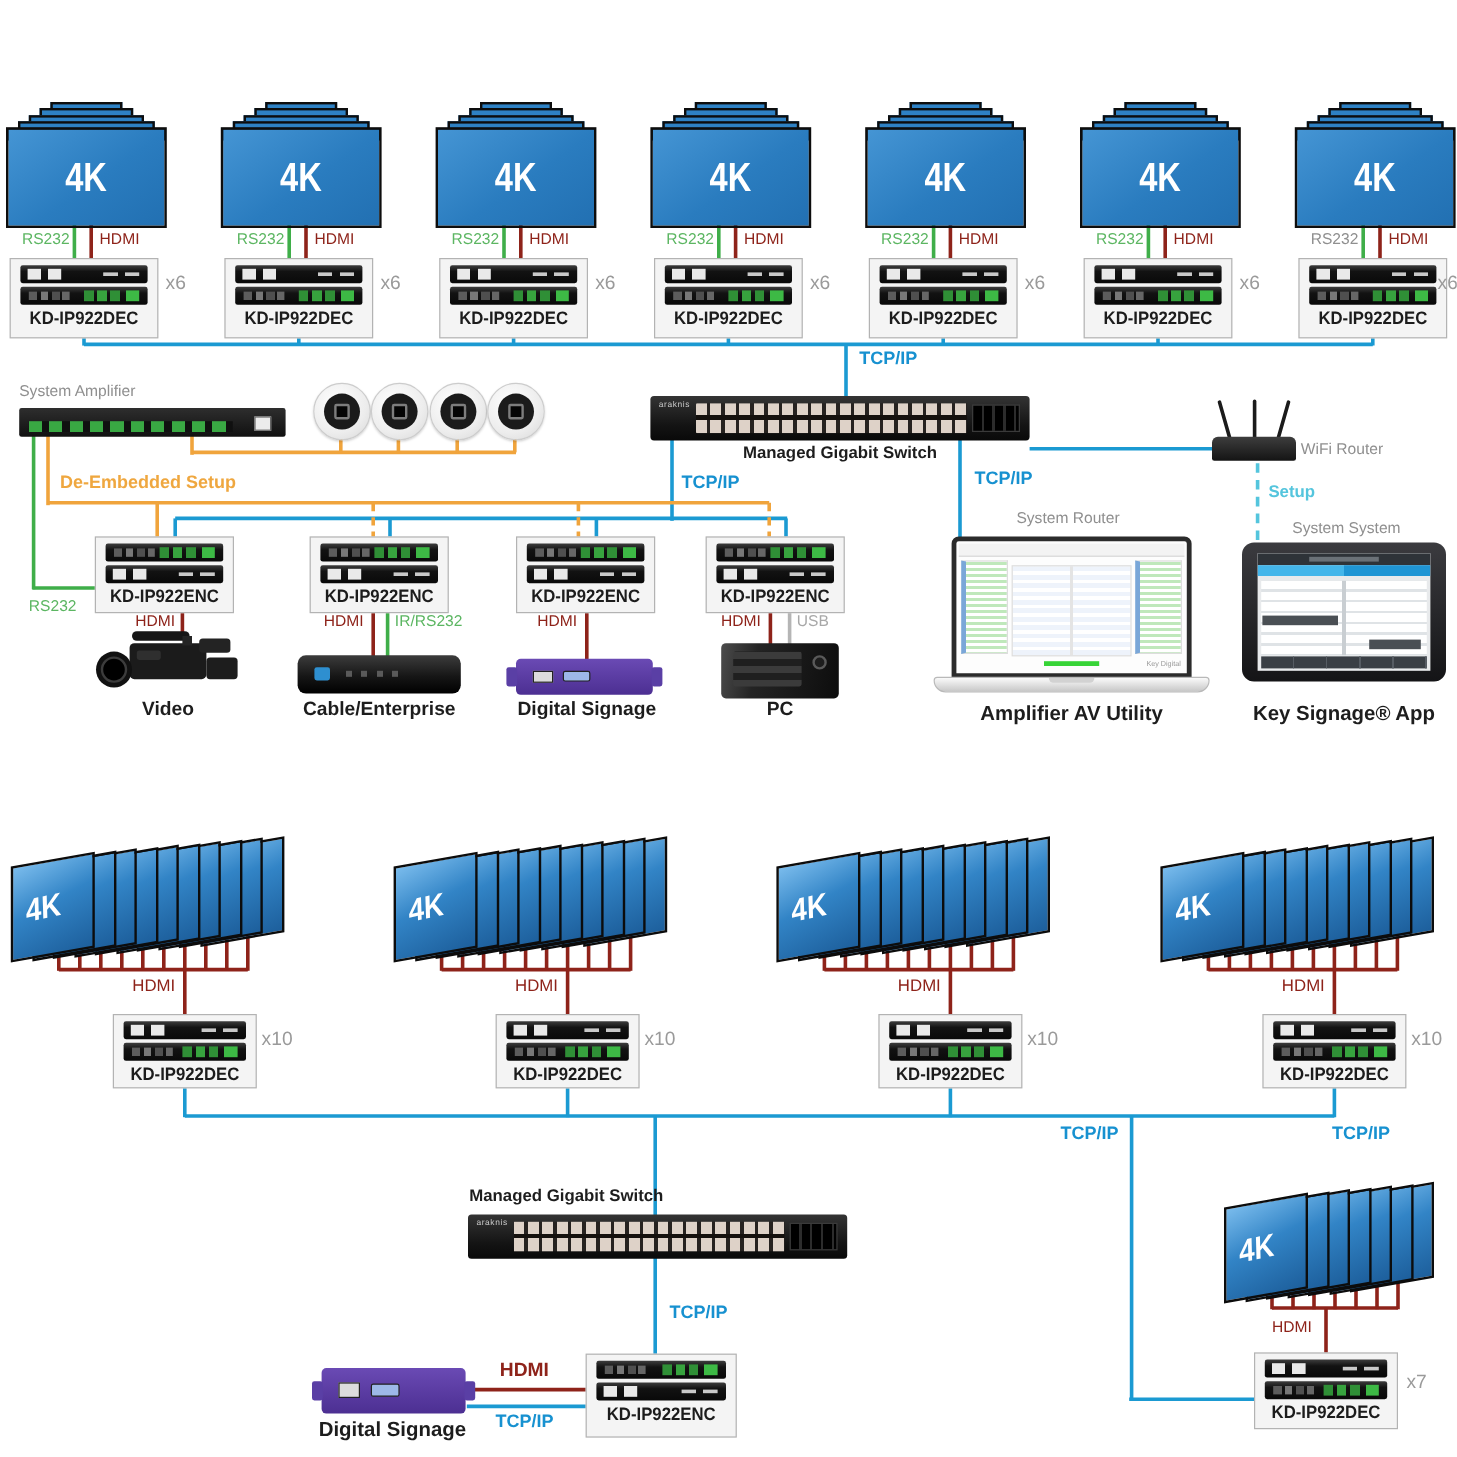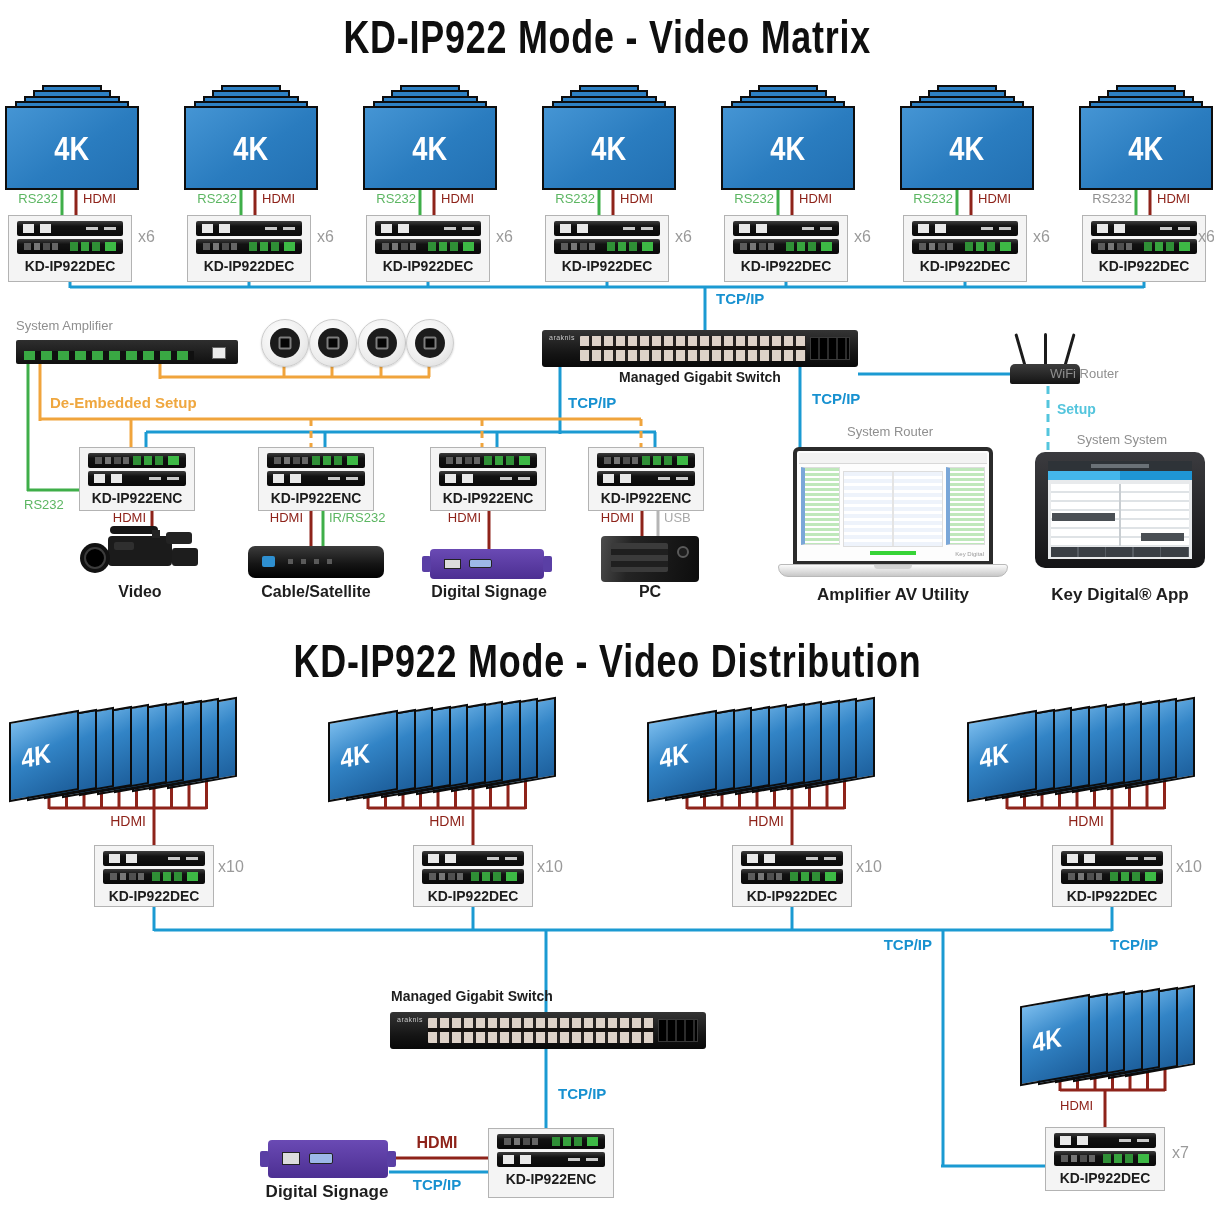--- a/index.html
+++ b/index.html
@@ -273,22 +273,20 @@
     <line x1="1147.5" y1="1065.5" x2="1147.5" y2="1091" stroke="#8e231a" stroke-width="3"></line>
     <line x1="1165" y1="1064" x2="1165" y2="1091" stroke="#8e231a" stroke-width="3"></line>
     <line x1="1060" y1="1090" x2="1165" y2="1090" stroke="#8e231a" stroke-width="3"></line>
     <line x1="1105" y1="1090" x2="1105" y2="1128" stroke="#8e231a" stroke-width="3"></line>
     <line x1="943" y1="930" x2="943" y2="1167" stroke="#1b9ad2" stroke-width="3"></line>
     <line x1="941" y1="1166" x2="1045" y2="1166" stroke="#1b9ad2" stroke-width="3"></line>
   </svg>
 
 <div id="scene">
 
-  <div class="title" style="top:10px"><span>KD-IP922 Mode - Video Matrix</span></div>
-  <div class="title" style="top:634px"><span>KD-IP922 Mode - Video Distribution</span></div>
 
   <div class="switch" style="left:542px;top:330px;width:316px;height:37px">
     <span class="sw-brand">araknis</span>
     <div class="sw-ports"></div>
     <div class="sw-sfp"></div>
   </div>
   <span class="lbl sw ca" style="left:700px;top:369px">Managed Gigabit Switch</span>
 
   <span class="lbl cap" style="left:16px;top:318px">System Amplifier</span>
   <div class="amp" style="left:16px;top:340px;width:222px;height:24px"></div>
@@ -298,21 +296,21 @@
   <div class="speaker" style="left:406px;top:319px"></div>
   <span class="lbl orange" style="left:50px;top:394px">De-Embedded Setup</span>
   <span class="lbl rs" style="left:24px;top:497px">RS232</span>
 
   <div class="router" style="left:1010px;top:326px;width:72px;height:58px">
     <span class="ant" style="left:9px;transform:rotate(-16deg)"></span>
     <span class="ant" style="left:34px"></span>
     <span class="ant" style="left:58px;transform:rotate(16deg)"></span>
     <div class="body"></div>
   </div>
-  <span class="lbl cap" style="left:1050px;top:366px">WiFi Router</span>
+  <span class="lbl cap" style="left:1084px;top:366px">WiFi Router</span>
   <span class="lbl wifi" style="left:1057px;top:401px">Setup</span>
 
   <span class="lbl cap ca" style="left:890px;top:424px">System Router</span>
   <div class="laptop" style="left:778px;top:441px;width:230px;height:140px">
     <div class="lt-screen">
       <div class="lt-top"></div>
       <div class="lt-colL"></div>
       <div class="lt-colR"></div>
       <div class="lt-mid"></div>
       <div class="lt-prog"></div>
@@ -326,36 +324,36 @@
   <div class="tablet" style="left:1035px;top:452px;width:170px;height:116px">
     <div class="tb-screen">
       <div class="tb-top"></div>
       <div class="tb-head"></div>
       <div class="tb-cols"></div>
       <div class="tb-sel1"></div>
       <div class="tb-sel2"></div>
       <div class="tb-nav"></div>
     </div>
   </div>
-  <span class="lbl app ca" style="left:1120px;top:585px">Key Digital® App</span>
+  <span class="lbl app ca" style="left:1120px;top:585px">Key Signage® App</span>
 
   <svg class="camera-svg" style="left:78px;top:522px;width:124px;height:58px" viewBox="0 0 124 58">
     <rect x="30" y="14" width="64" height="30" rx="4" fill="#1b1b1b"></rect>
     <circle cx="17" cy="36" r="15" fill="#111"></circle>
     <circle cx="17" cy="36" r="10" fill="#000" stroke="#3c3c3c" stroke-width="2"></circle>
     <rect x="32" y="4" width="48" height="8" rx="4" fill="#161616"></rect>
     <rect x="74" y="8" width="8" height="8" fill="#242424"></rect>
     <rect x="88" y="10" width="26" height="12" rx="3" fill="#232323"></rect>
     <rect x="94" y="26" width="26" height="18" rx="3" fill="#1d1d1d"></rect>
     <rect x="36" y="20" width="20" height="8" rx="2" fill="#2f2f2f"></rect>
   </svg>
   <span class="lbl big ca" style="left:140px;top:583px">Video</span>
 
   <div class="stb" style="left:248px;top:546px;width:136px;height:32px"></div>
-  <span class="lbl big ca" style="left:316px;top:583px">Cable/Satellite</span>
+  <span class="lbl big ca" style="left:316px;top:583px">Cable/Enterprise</span>
 
   <div class="sig" style="left:430px;top:549px;width:114px;height:30px">
     <span class="ear l"></span>
     <span class="ear r"></span>
   </div>
   <span class="lbl big ca" style="left:489px;top:583px">Digital Signage</span>
 
   <div class="pc" style="left:601px;top:536px;width:98px;height:46px"></div>
   <span class="lbl big ca" style="left:650px;top:583px">PC</span>
 

